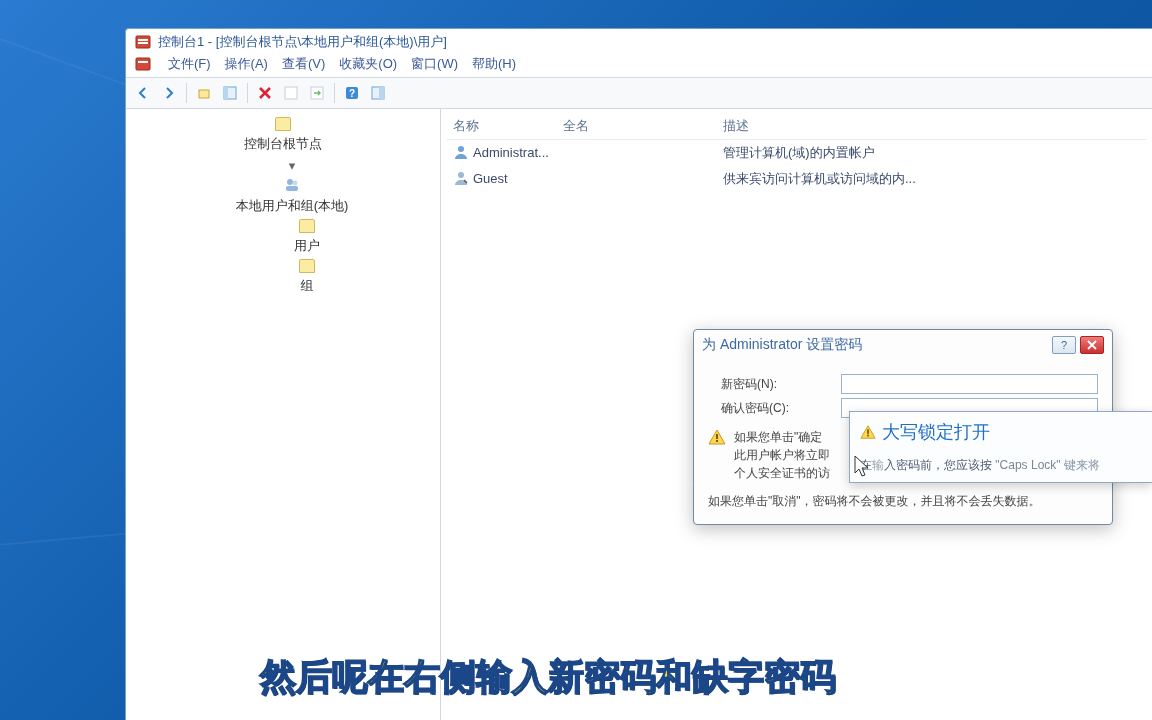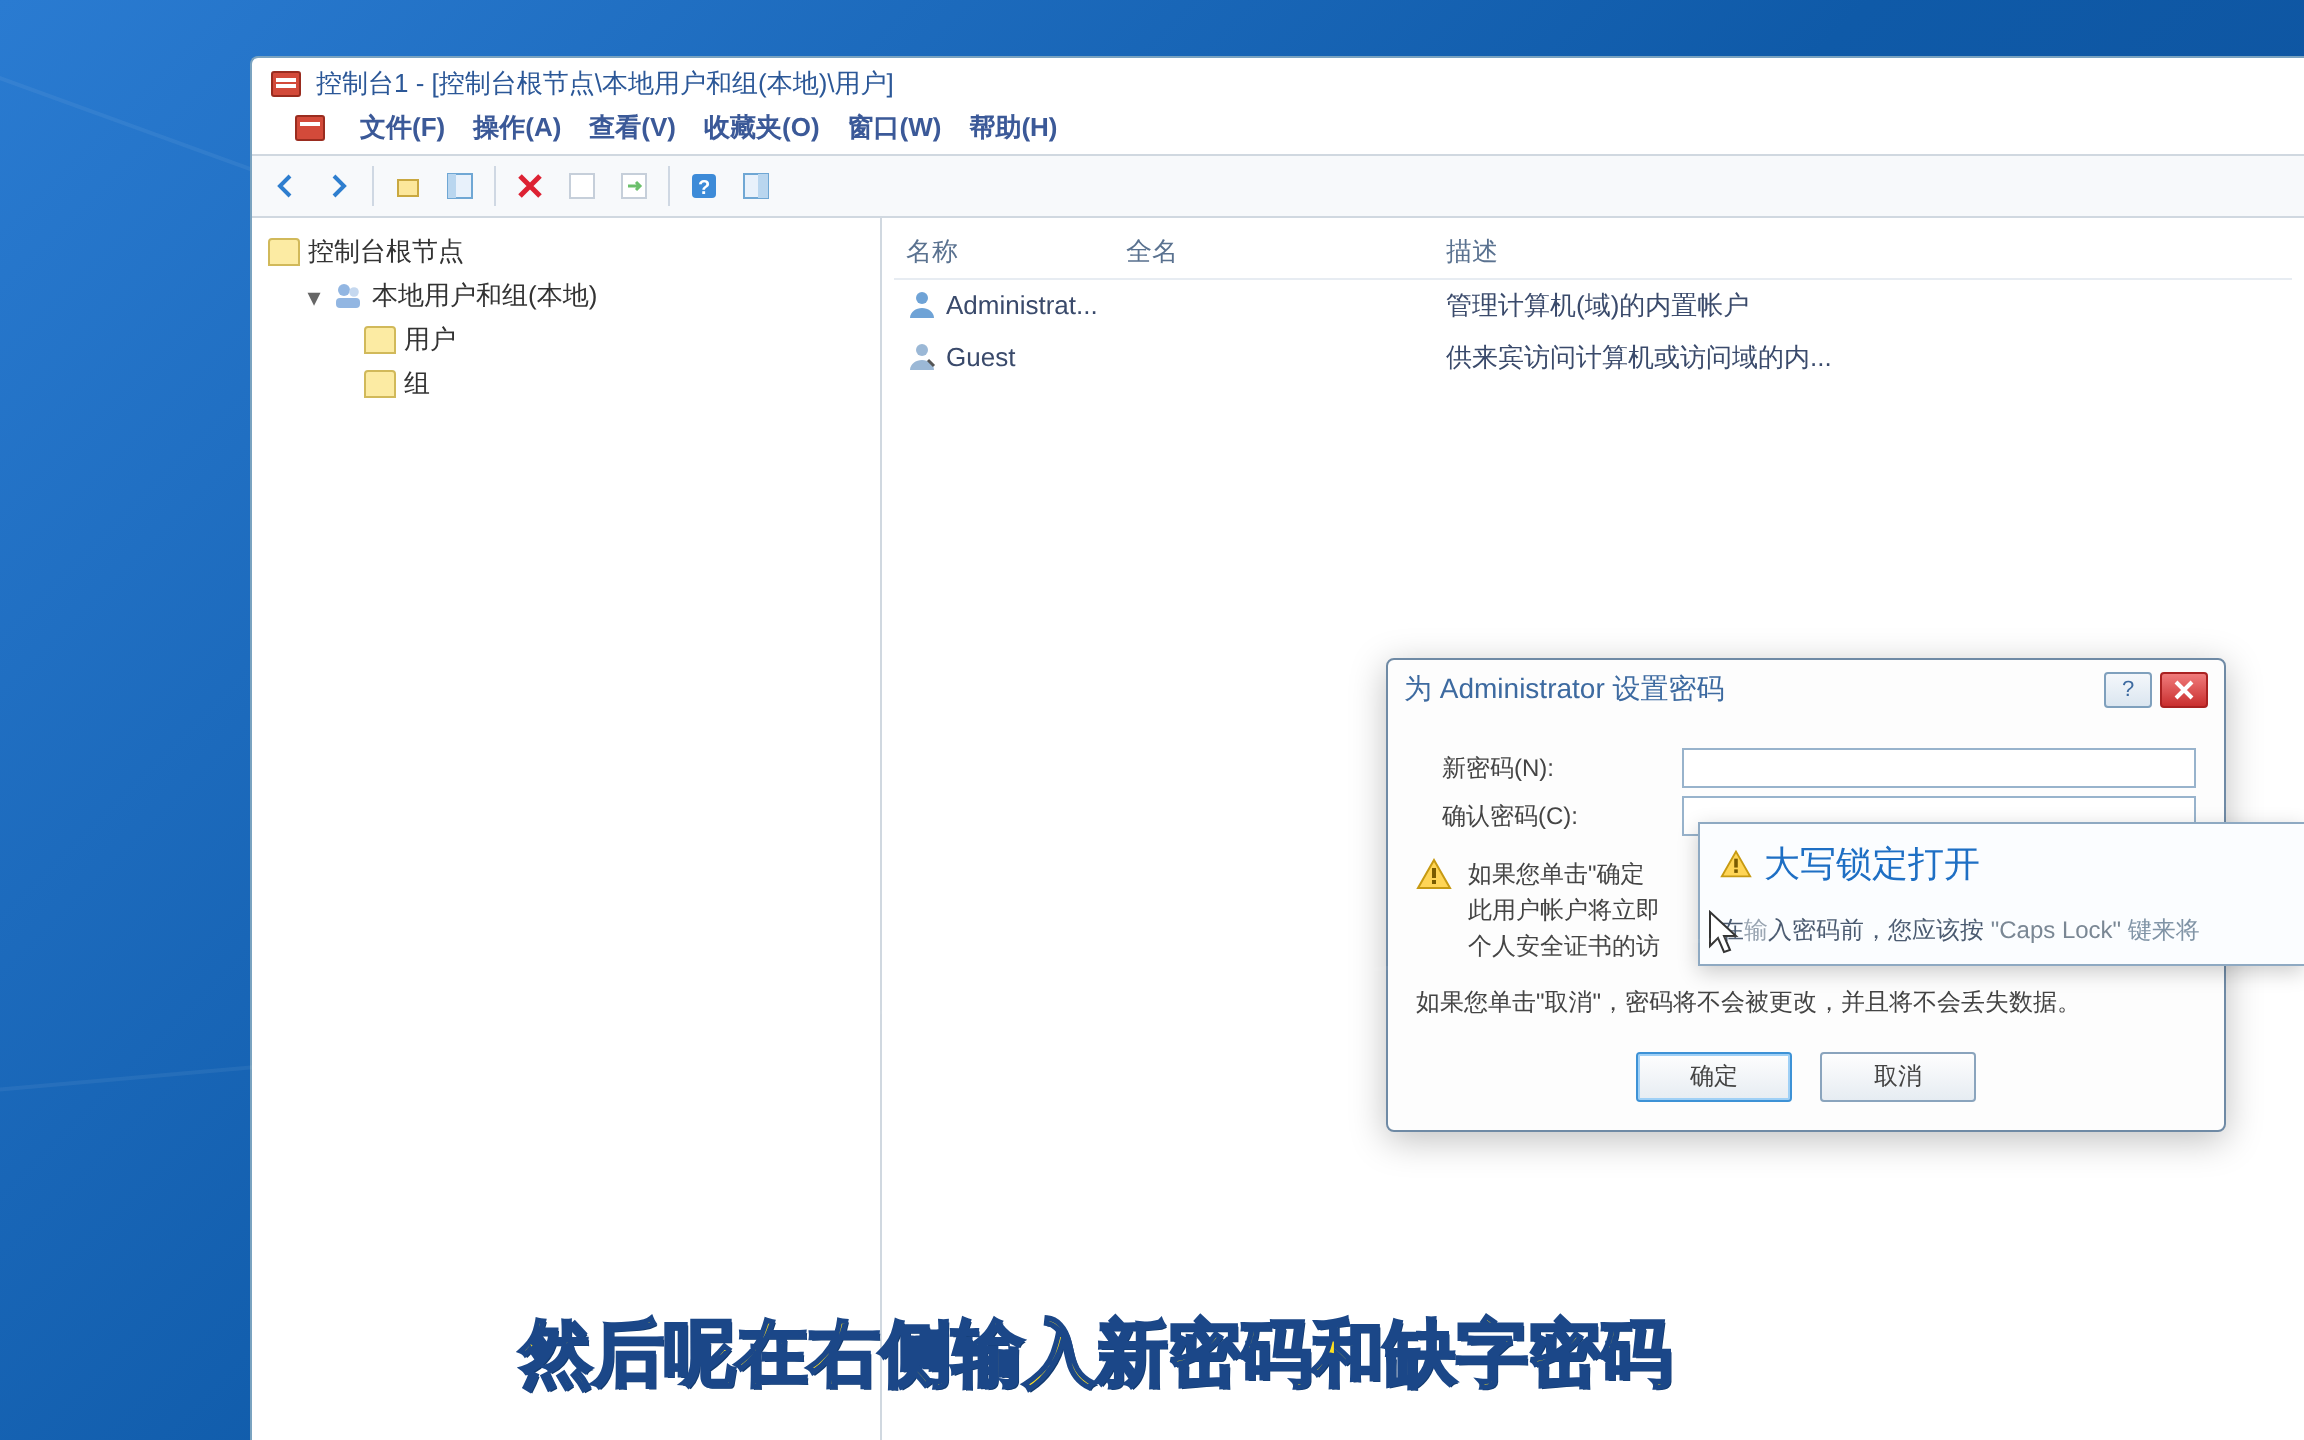--- a/index.html
+++ b/index.html
@@ -15,38 +15,38 @@
 .rays::after  { width:1400px; height:2px; transform:rotate(-5deg); left:-200px; top:500px; }
 
 .window {
   position:absolute; left:125px; top:28px; right:0; bottom:0;
   background:#ffffff; border:1px solid #7aa3c0; border-right:none; border-bottom:none;
   border-radius:4px 0 0 0;
   display:flex; flex-direction:column;
 }
 .titlebar { display:flex; align-items:center; padding:4px 8px 2px 8px; color:#2b5797; font-size:13px; }
 .titlebar .icon { width:18px; height:18px; margin-right:6px; }
-.menubar { display:flex; align-items:flex-end; padding:2px 8px 4px 20px; font-size:13px; color:#3b5998; gap:14px; border-bottom:1px solid #d0d8e0;font-weight:bold;}
+.menubar { display:flex; align-items:flex-end; padding:2px 8px 4px 8px; font-size:13px; color:#3b5998; gap:14px; border-bottom:1px solid #d0d8e0;}
 .menubar .icon { width:18px; height:18px; margin-right:2px;}
 .menubar span { cursor:default; }
 .toolbar {
   display:flex; align-items:center; gap:4px; padding:4px 6px;
   border-bottom:1px solid #d0d8e0; background:#f7f9fb;
 }
 .tbtn {
   width:22px; height:22px; display:flex; align-items:center; justify-content:center;
   border:1px solid transparent; border-radius:3px; font-size:14px;
 }
 .tsep{ width:1px; height:20px; background:#cfd8e3; margin:0 2px;}
 
 .body { flex:1; display:flex; min-height:0;}
 .tree {
   width:315px; border-right:1px solid #d0d8e0; padding:6px 4px; font-size:13px; color:#333;
 }
-.tree .row{ display:flex; align-items:center; gap:4px; padding:2px 4px;}
+.tree .row{ display:flex; align-items:center; gap:4px; padding:2px 4px;flex-direction:column;}
 .tree .lv1{ margin-left:18px;}
 .tree .lv2{ margin-left:48px;}
 .folder{ width:16px; height:14px; background:#fceba3; border:1px solid #d1b95a; border-radius:2px 2px 0 0;}
 .mini-icon{ width:16px; height:16px; display:flex; align-items:center; justify-content:center;}
 
 .list { flex:1; padding:4px 6px; font-size:13px; position:relative; }
 .list-header{ display:flex; color:#5a7290; padding:4px 6px; border-bottom:1px solid #e7ecf2;}
 .lh-name{ width:110px;} .lh-full{ width:160px;} .lh-desc{ flex:1;}
 .list-row{ display:flex; align-items:flex-start; padding:4px 6px;}
 .lr-name{ width:110px; display:flex; align-items:center; gap:4px; color:#3a4a6b;}
@@ -286,24 +286,20 @@
       </span>
       <div>
         <div>如果您单击"确定</div>
         <div>此用户帐户将立即</div>
         <div>个人安全证书的访</div>
       </div>
     </div>
 
     <div class="note">如果您单击"取消"，密码将不会被更改，并且将不会丢失数据。</div>
 
-    <div class="dlg-buttons">
-      <div class="btn primary">确定</div>
-      <div class="btn">取消</div>
-    </div>
   </div>
 </div>
 
 <div class="tooltip">
   <div class="tt-head">
     <span>
       <svg width="16" height="16" viewBox="0 0 18 18">
           <path d="M9 2 1 16h16z" fill="#ffd556" stroke="#c79a12"></path>
           <rect x="8" y="6" width="2" height="5" fill="#7a5c00"></rect>
           <rect x="8" y="12" width="2" height="2" fill="#7a5c00"></rect>

